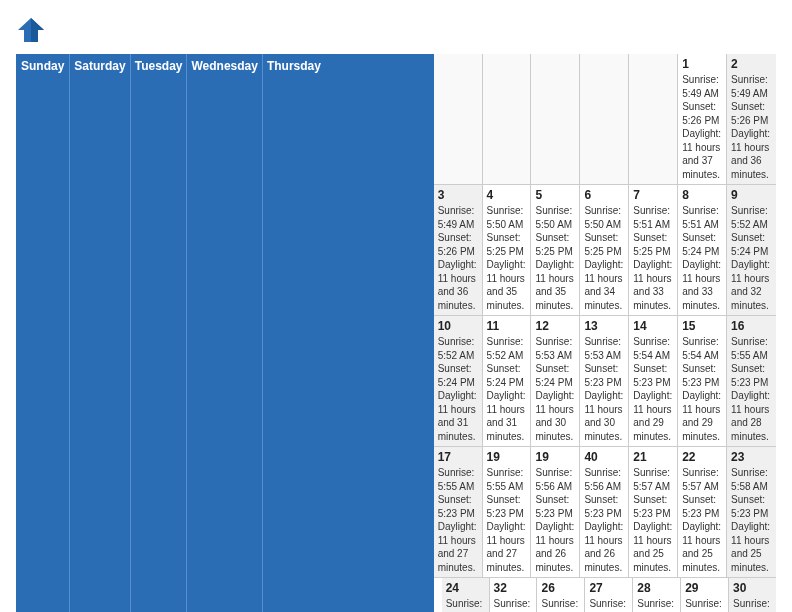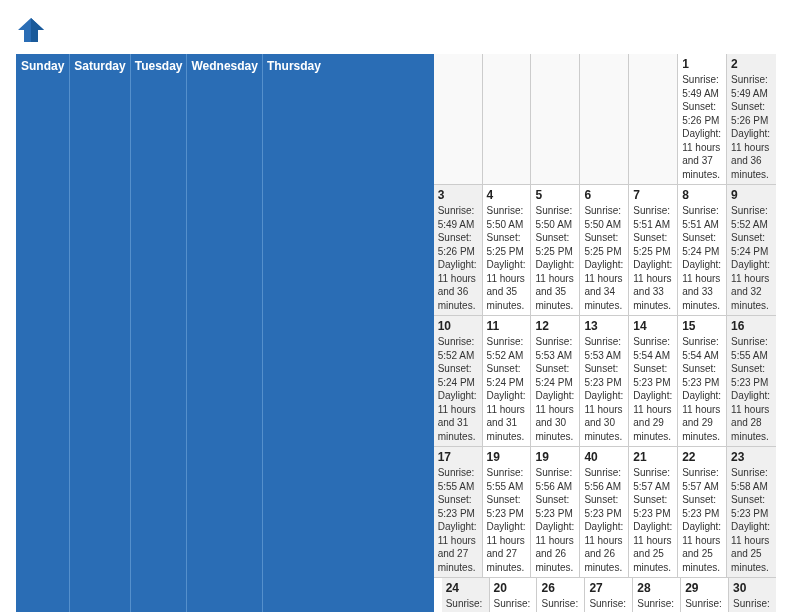--- a/index.html
+++ b/index.html
@@ -247,21 +247,21 @@
             <div class="day-num">23</div>
             <div class="cell-text">Sunrise: 5:58 AM<br>Sunset: 5:23 PM<br>Daylight: 11 hours<br>and 25 minutes.</div>
           </div>
         </div>
         <div class="cal-row">
           <div class="cal-cell shaded">
             <div class="day-num">24</div>
             <div class="cell-text">Sunrise: 5:58 AM<br>Sunset: 5:23 PM<br>Daylight: 11 hours<br>and 24 minutes.</div>
           </div>
           <div class="cal-cell">
-            <div class="day-num">20</div>
+            <div class="day-num">32</div>
             <div class="cell-text">Sunrise: 5:59 AM<br>Sunset: 5:23 PM<br>Daylight: 11 hours<br>and 24 minutes.</div>
           </div>
           <div class="cal-cell">
             <div class="day-num">26</div>
             <div class="cell-text">Sunrise: 6:00 AM<br>Sunset: 5:23 PM<br>Daylight: 11 hours<br>and 23 minutes.</div>
           </div>
           <div class="cal-cell">
             <div class="day-num">27</div>
             <div class="cell-text">Sunrise: 6:00 AM<br>Sunset: 5:23 PM<br>Daylight: 11 hours<br>and 23 minutes.</div>
           </div>

